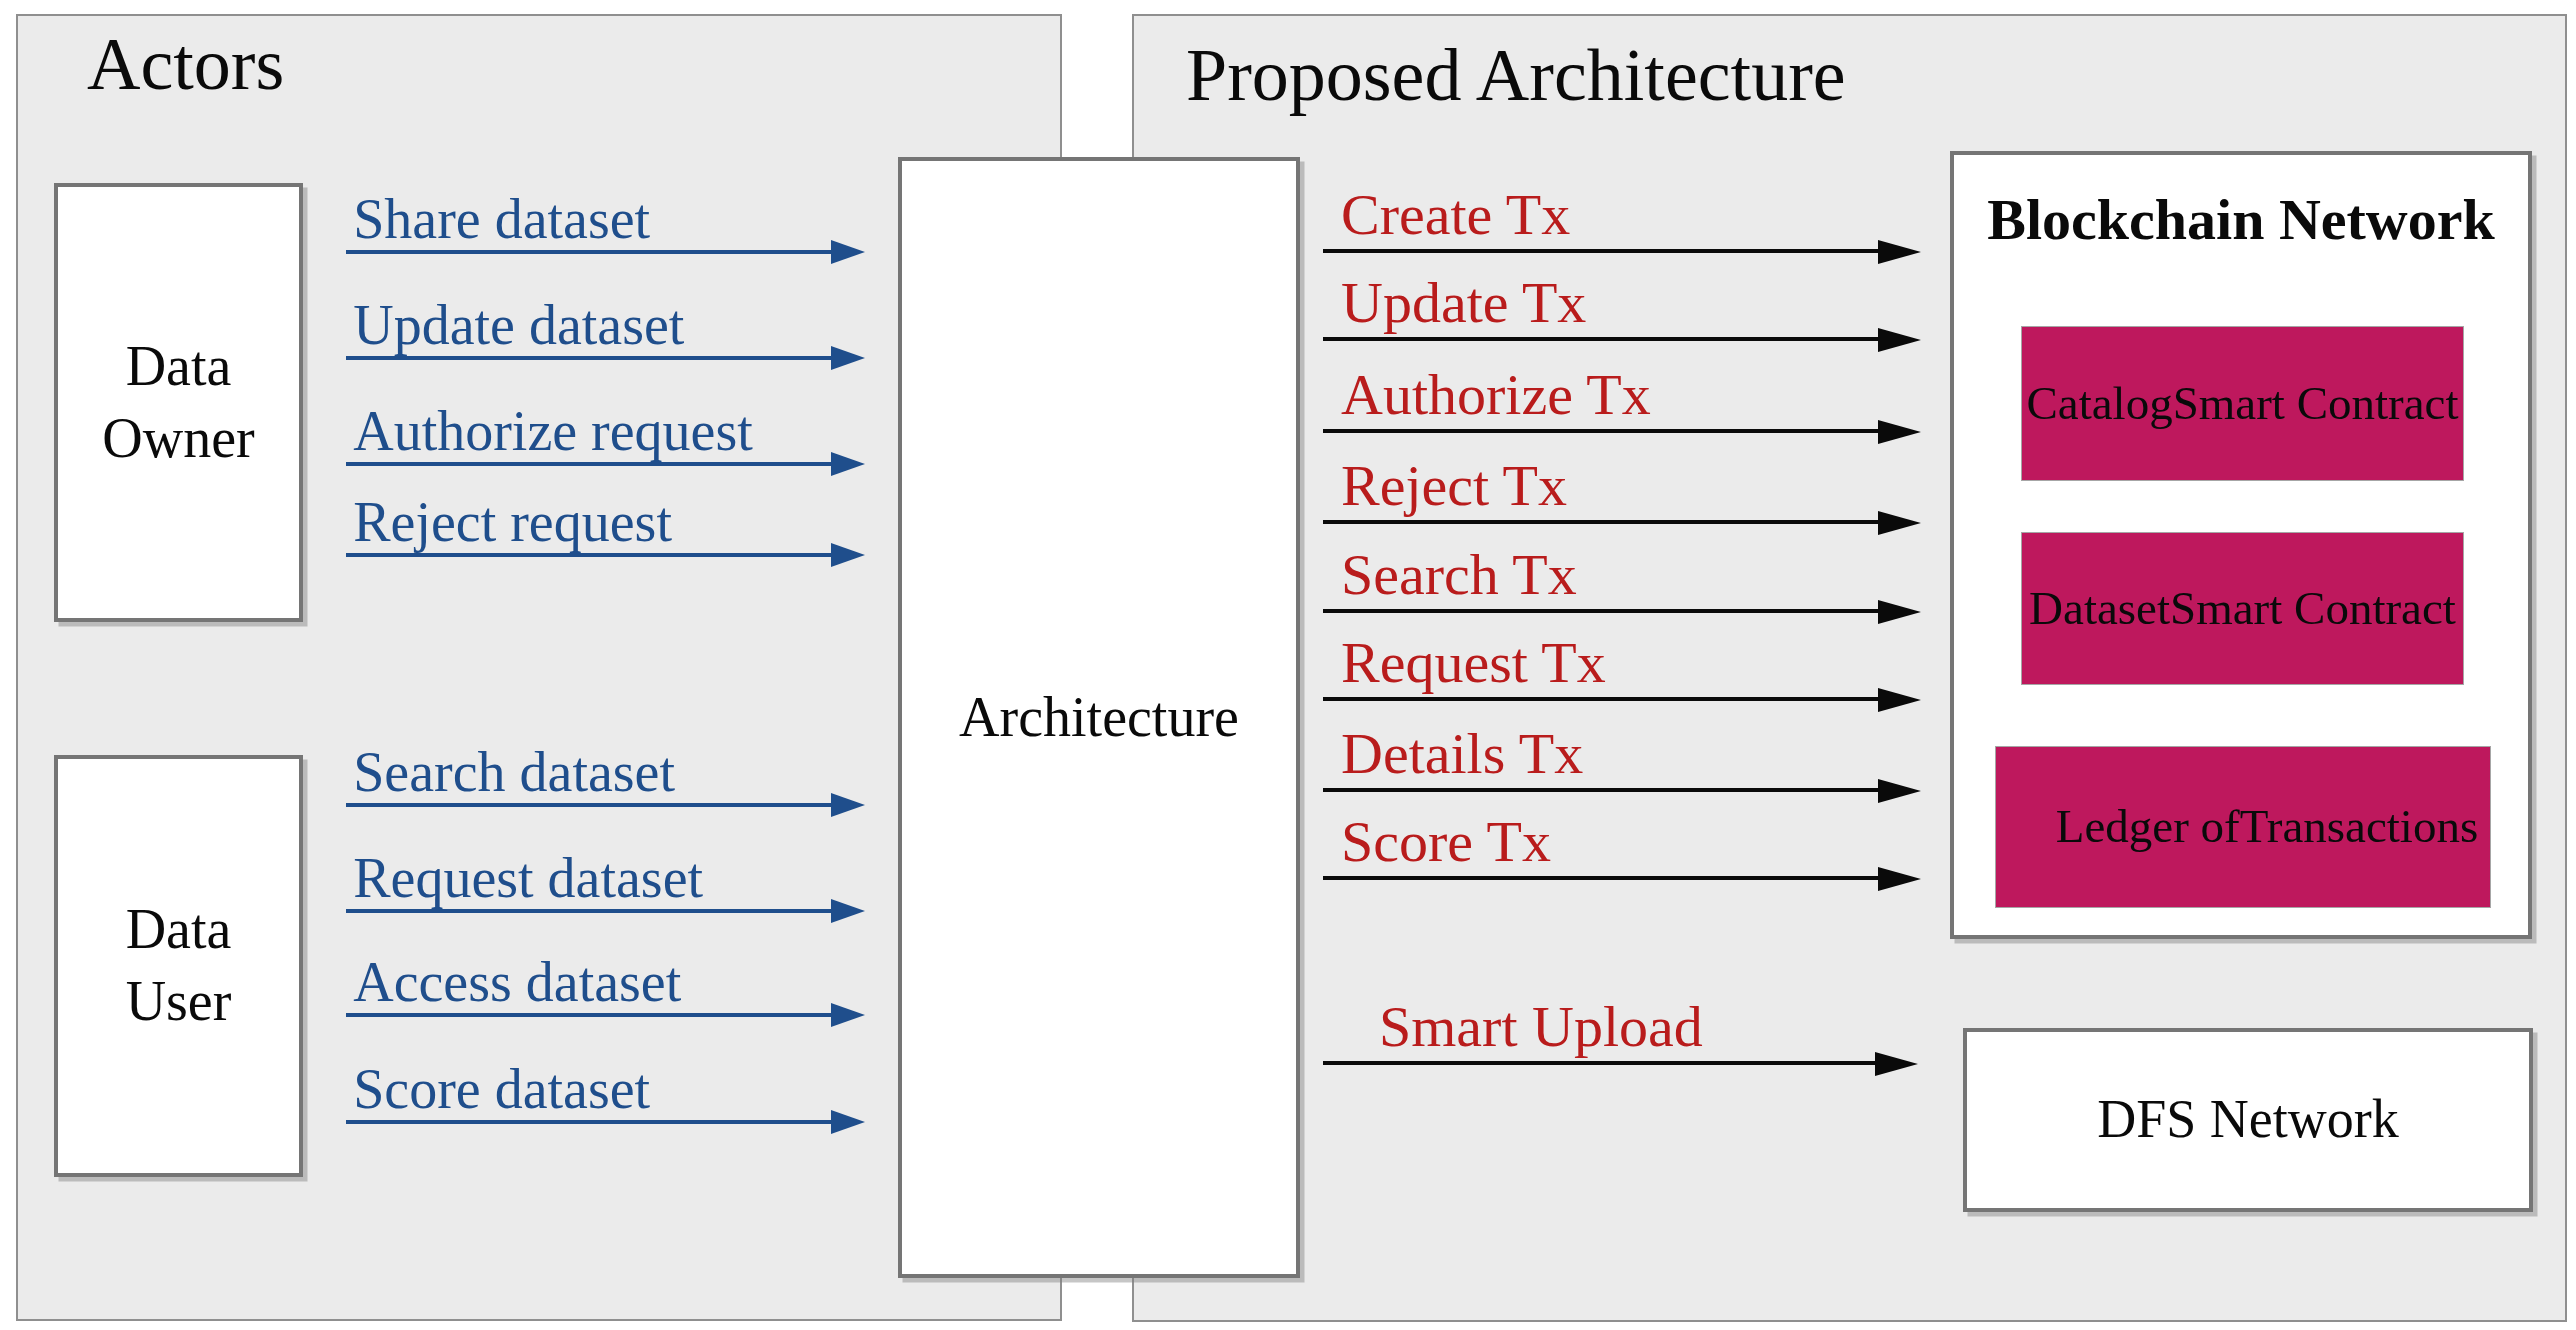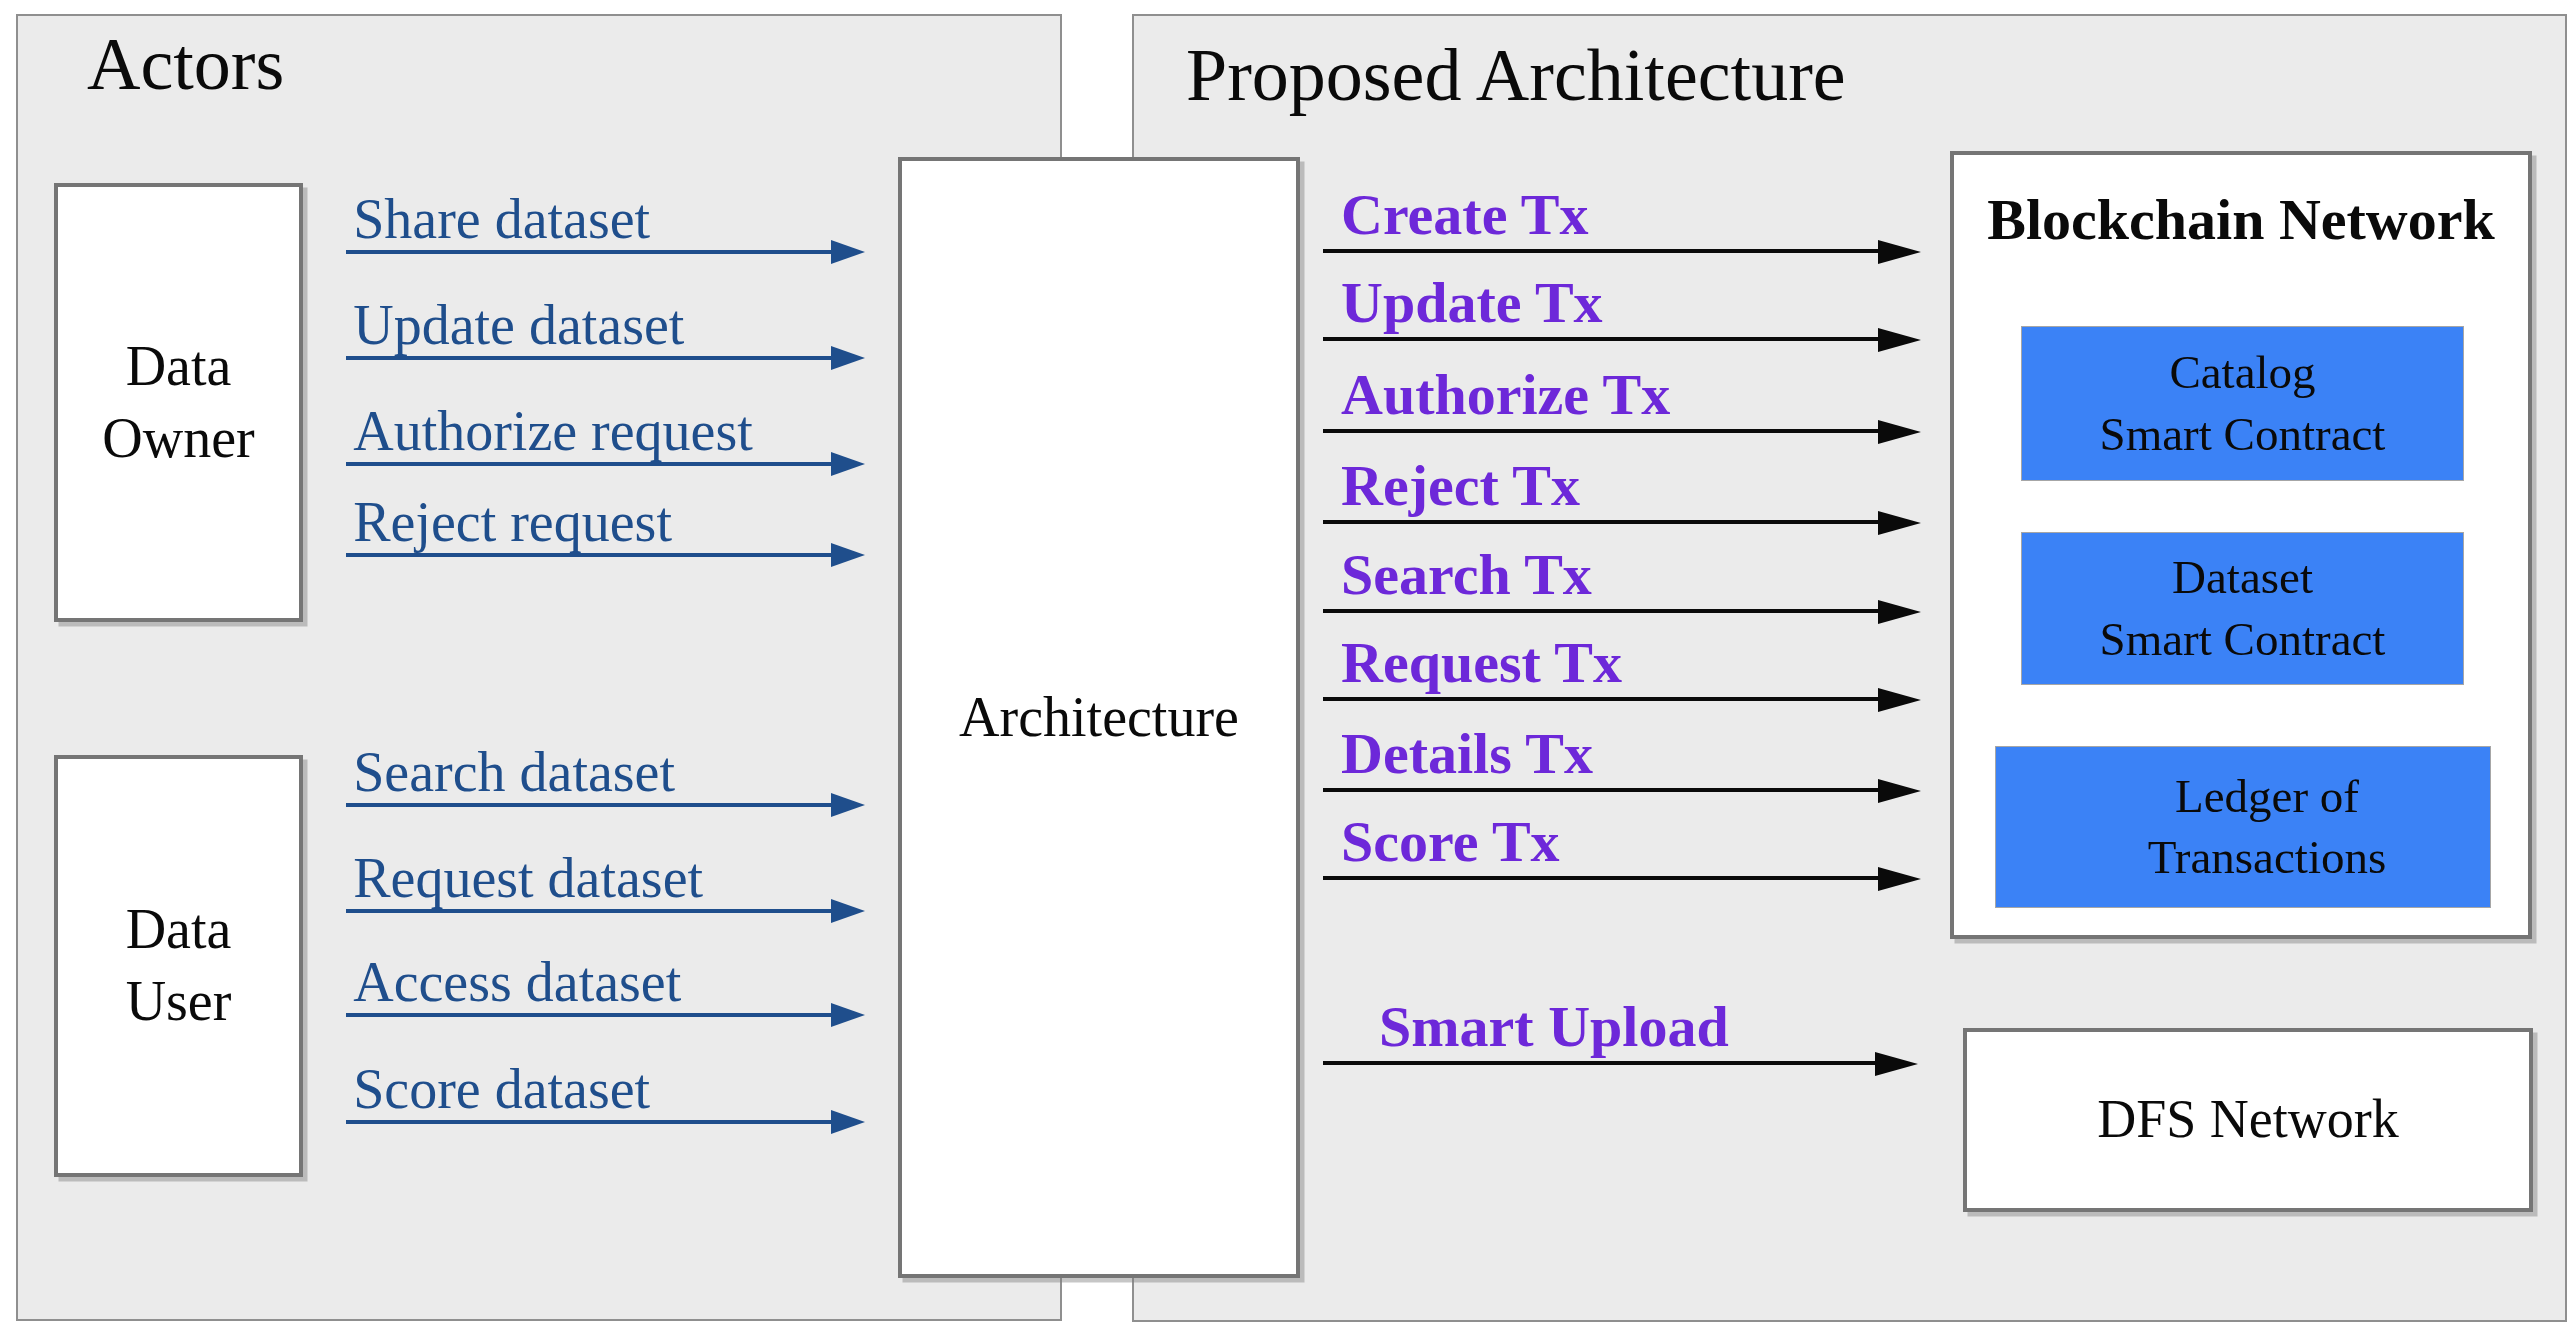--- a/index.html
+++ b/index.html
@@ -14,41 +14,41 @@
     position:absolute;font-size:74px;line-height:1;color:#0a0a0a;white-space:nowrap;
   }
   .whitebox{
     position:absolute;background:#ffffff;border:4.5px solid #757575;box-sizing:border-box;
     box-shadow:4.5px 4.5px 0 rgba(128,128,128,0.45);
     display:flex;flex-direction:column;align-items:center;justify-content:center;
     text-align:center;
   }
   .whitebox .bx-line{font-size:56px;line-height:1.28;white-space:nowrap;}
   .innerbox{
-    position:absolute;background:#3b82f6;border:1.8px solid #a6a6a6;box-sizing:border-box;
-    display:flex;flex-direction:column;align-items:center;justify-content:center;text-align:center;
+    position:absolute;background:#be185d;border:1.8px solid #a6a6a6;box-sizing:border-box;
+    display:flex;flex-direction:row;align-items:center;justify-content:center;text-align:center;
     box-shadow:none;
   }
   .innerbox .bx-line{font-size:47px;line-height:1.3;white-space:nowrap;}
   .bc-title{margin-top:36px;font-size:58px;line-height:1;white-space:nowrap;font-weight:bold;}
   
   .row{position:absolute;height:90px;}
   .row .lbl{
     position:absolute;bottom:7.2px;left:7.2px;font-size:56px;line-height:1;white-space:nowrap;
   }
   .row .ln{position:absolute;left:0;bottom:0;height:4.5px;}
   .row .hd{position:absolute;width:0;height:0;right:0;bottom:-10px;}
   
   .row.blue .lbl{color:#1f4e8c;}
   .row.blue .ln{background:#1f4e8c;right:31px;}
   .row.blue .hd{
     border-left:34px solid #1f4e8c;border-top:12.6px solid transparent;border-bottom:12.6px solid transparent;
   }
   
-  .row.black .lbl{color:#6d28d9;left:18px;bottom:9px;font-size:58px;font-weight:bold;}
+  .row.black .lbl{color:#b91c1c;left:18px;bottom:9px;font-size:58px;}
   .row.black .ln{background:#0a0a0a;right:38px;height:3.6px;}
   .row.black .hd{
     border-left:43px solid #0a0a0a;border-top:12.6px solid transparent;border-bottom:12.6px solid transparent;
     bottom:-10.8px;
   }
   .row.file .lbl{left:56px;}
   .row.rev .ln{left:45px;right:0;}
   .row.rev .hd{
     right:auto;left:0;border-left:none;
     border-right:43px solid #0a0a0a;border-top:12.6px solid transparent;border-bottom:12.6px solid transparent;

